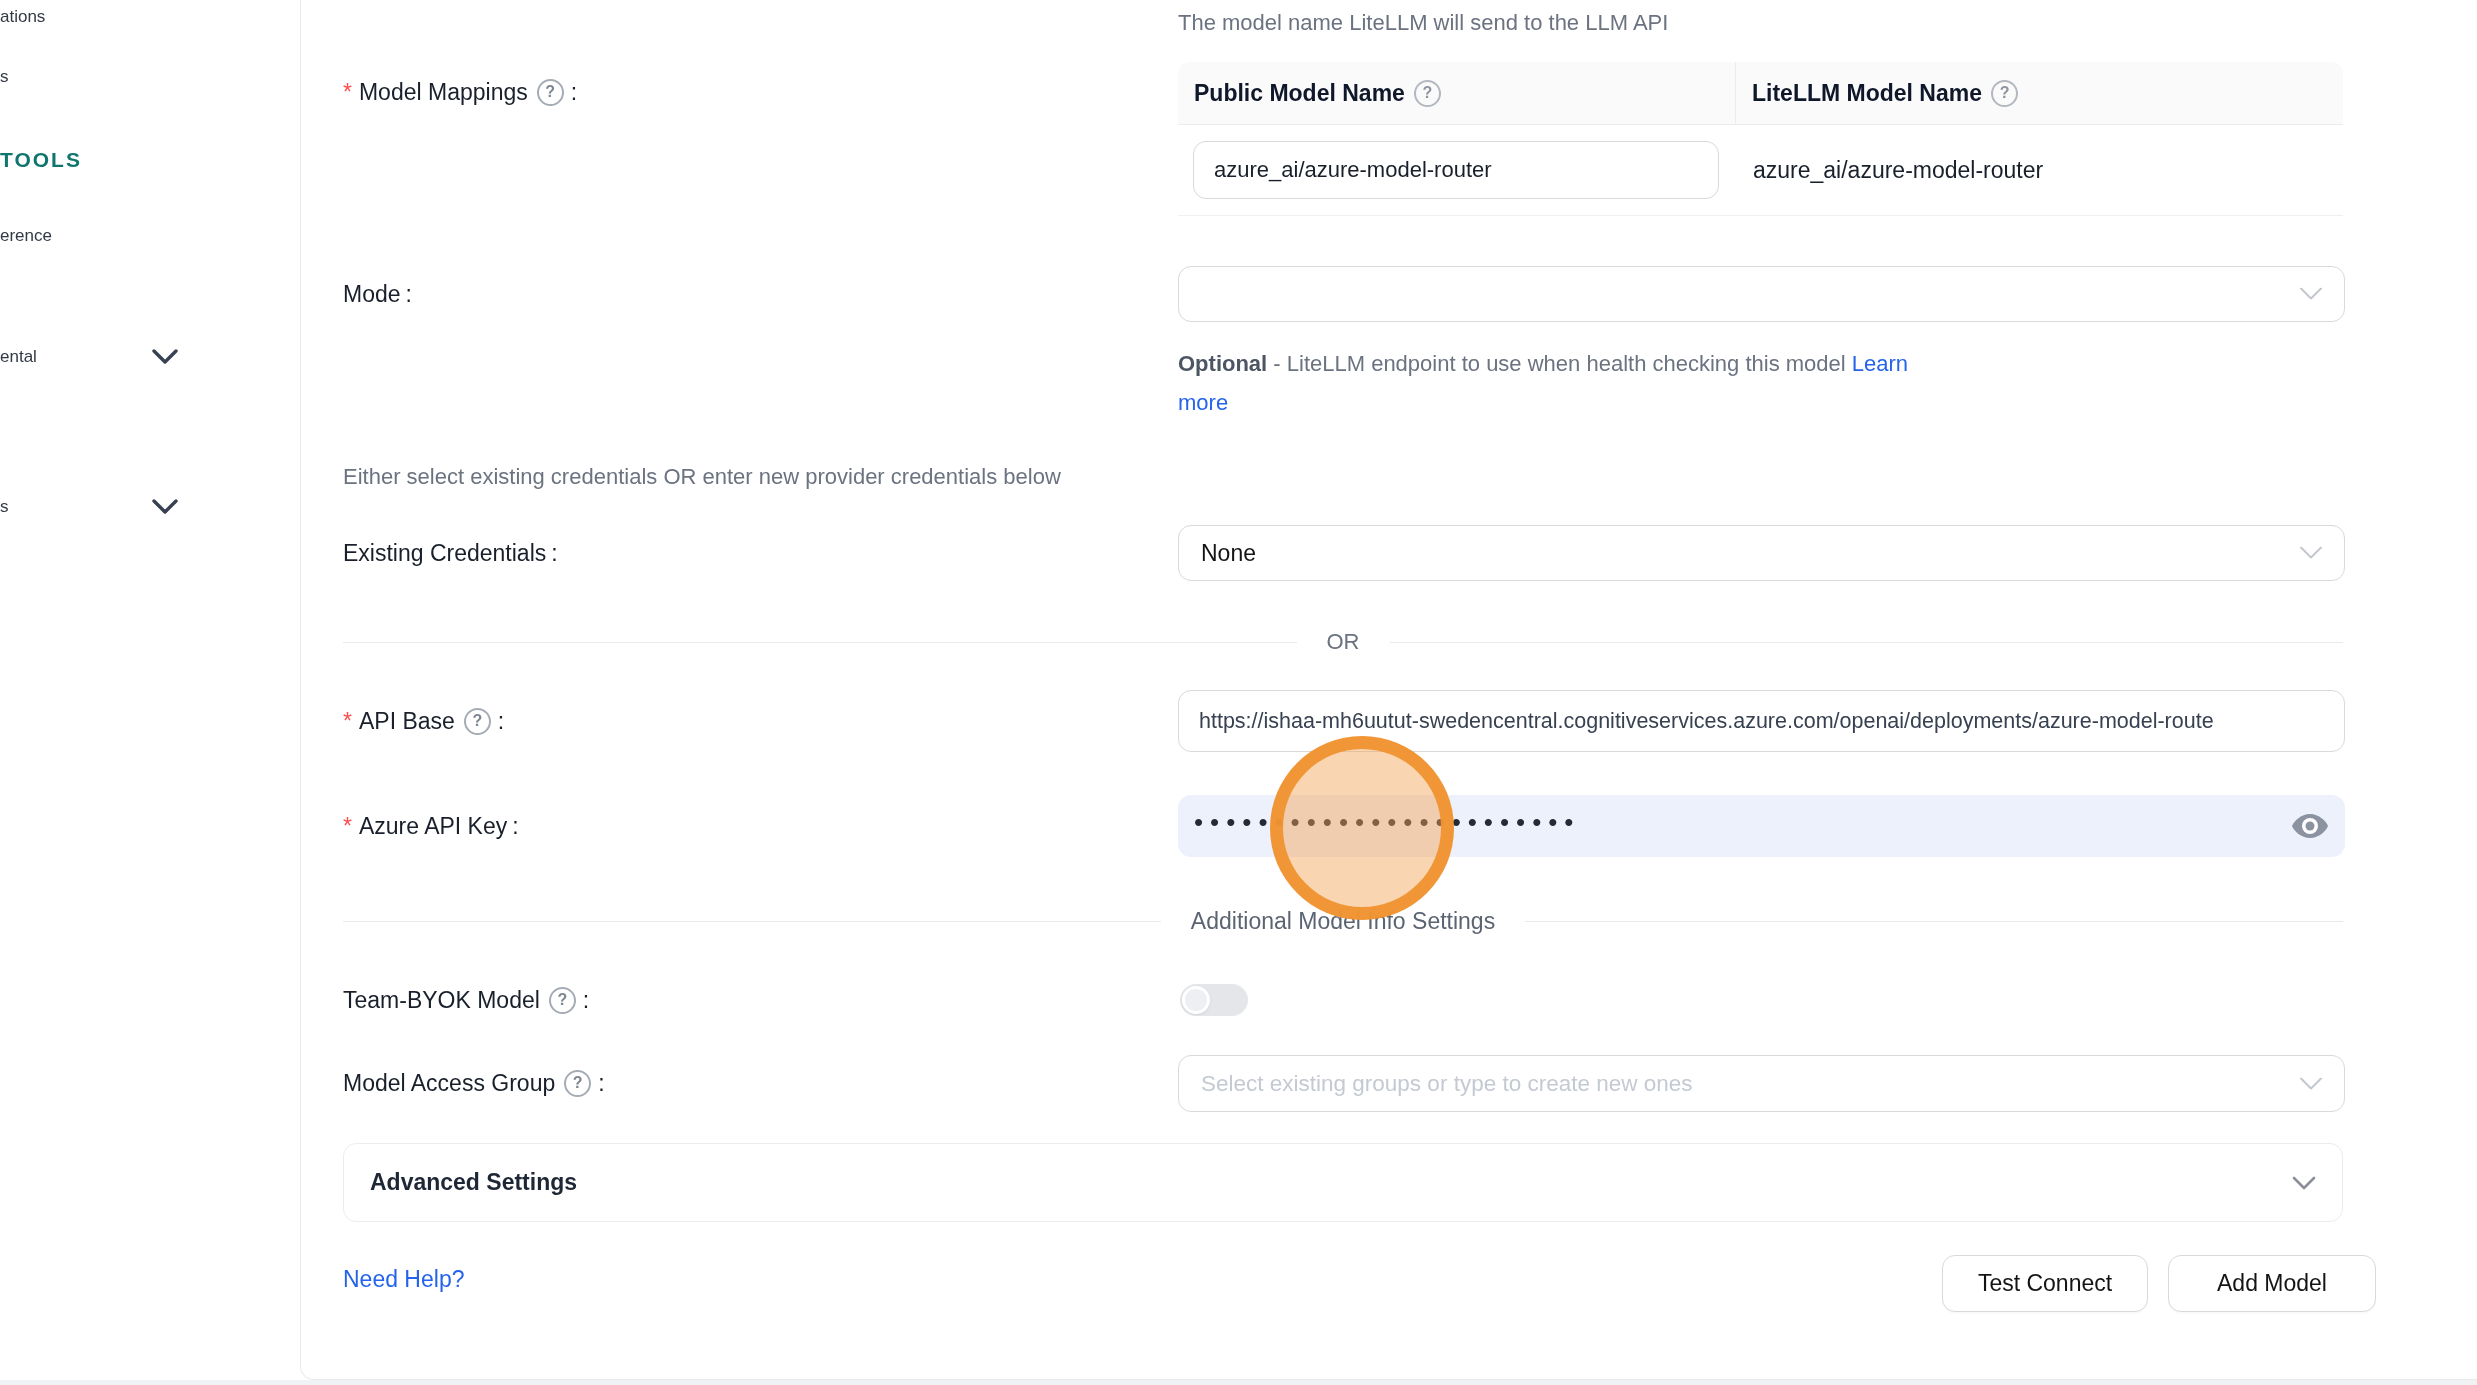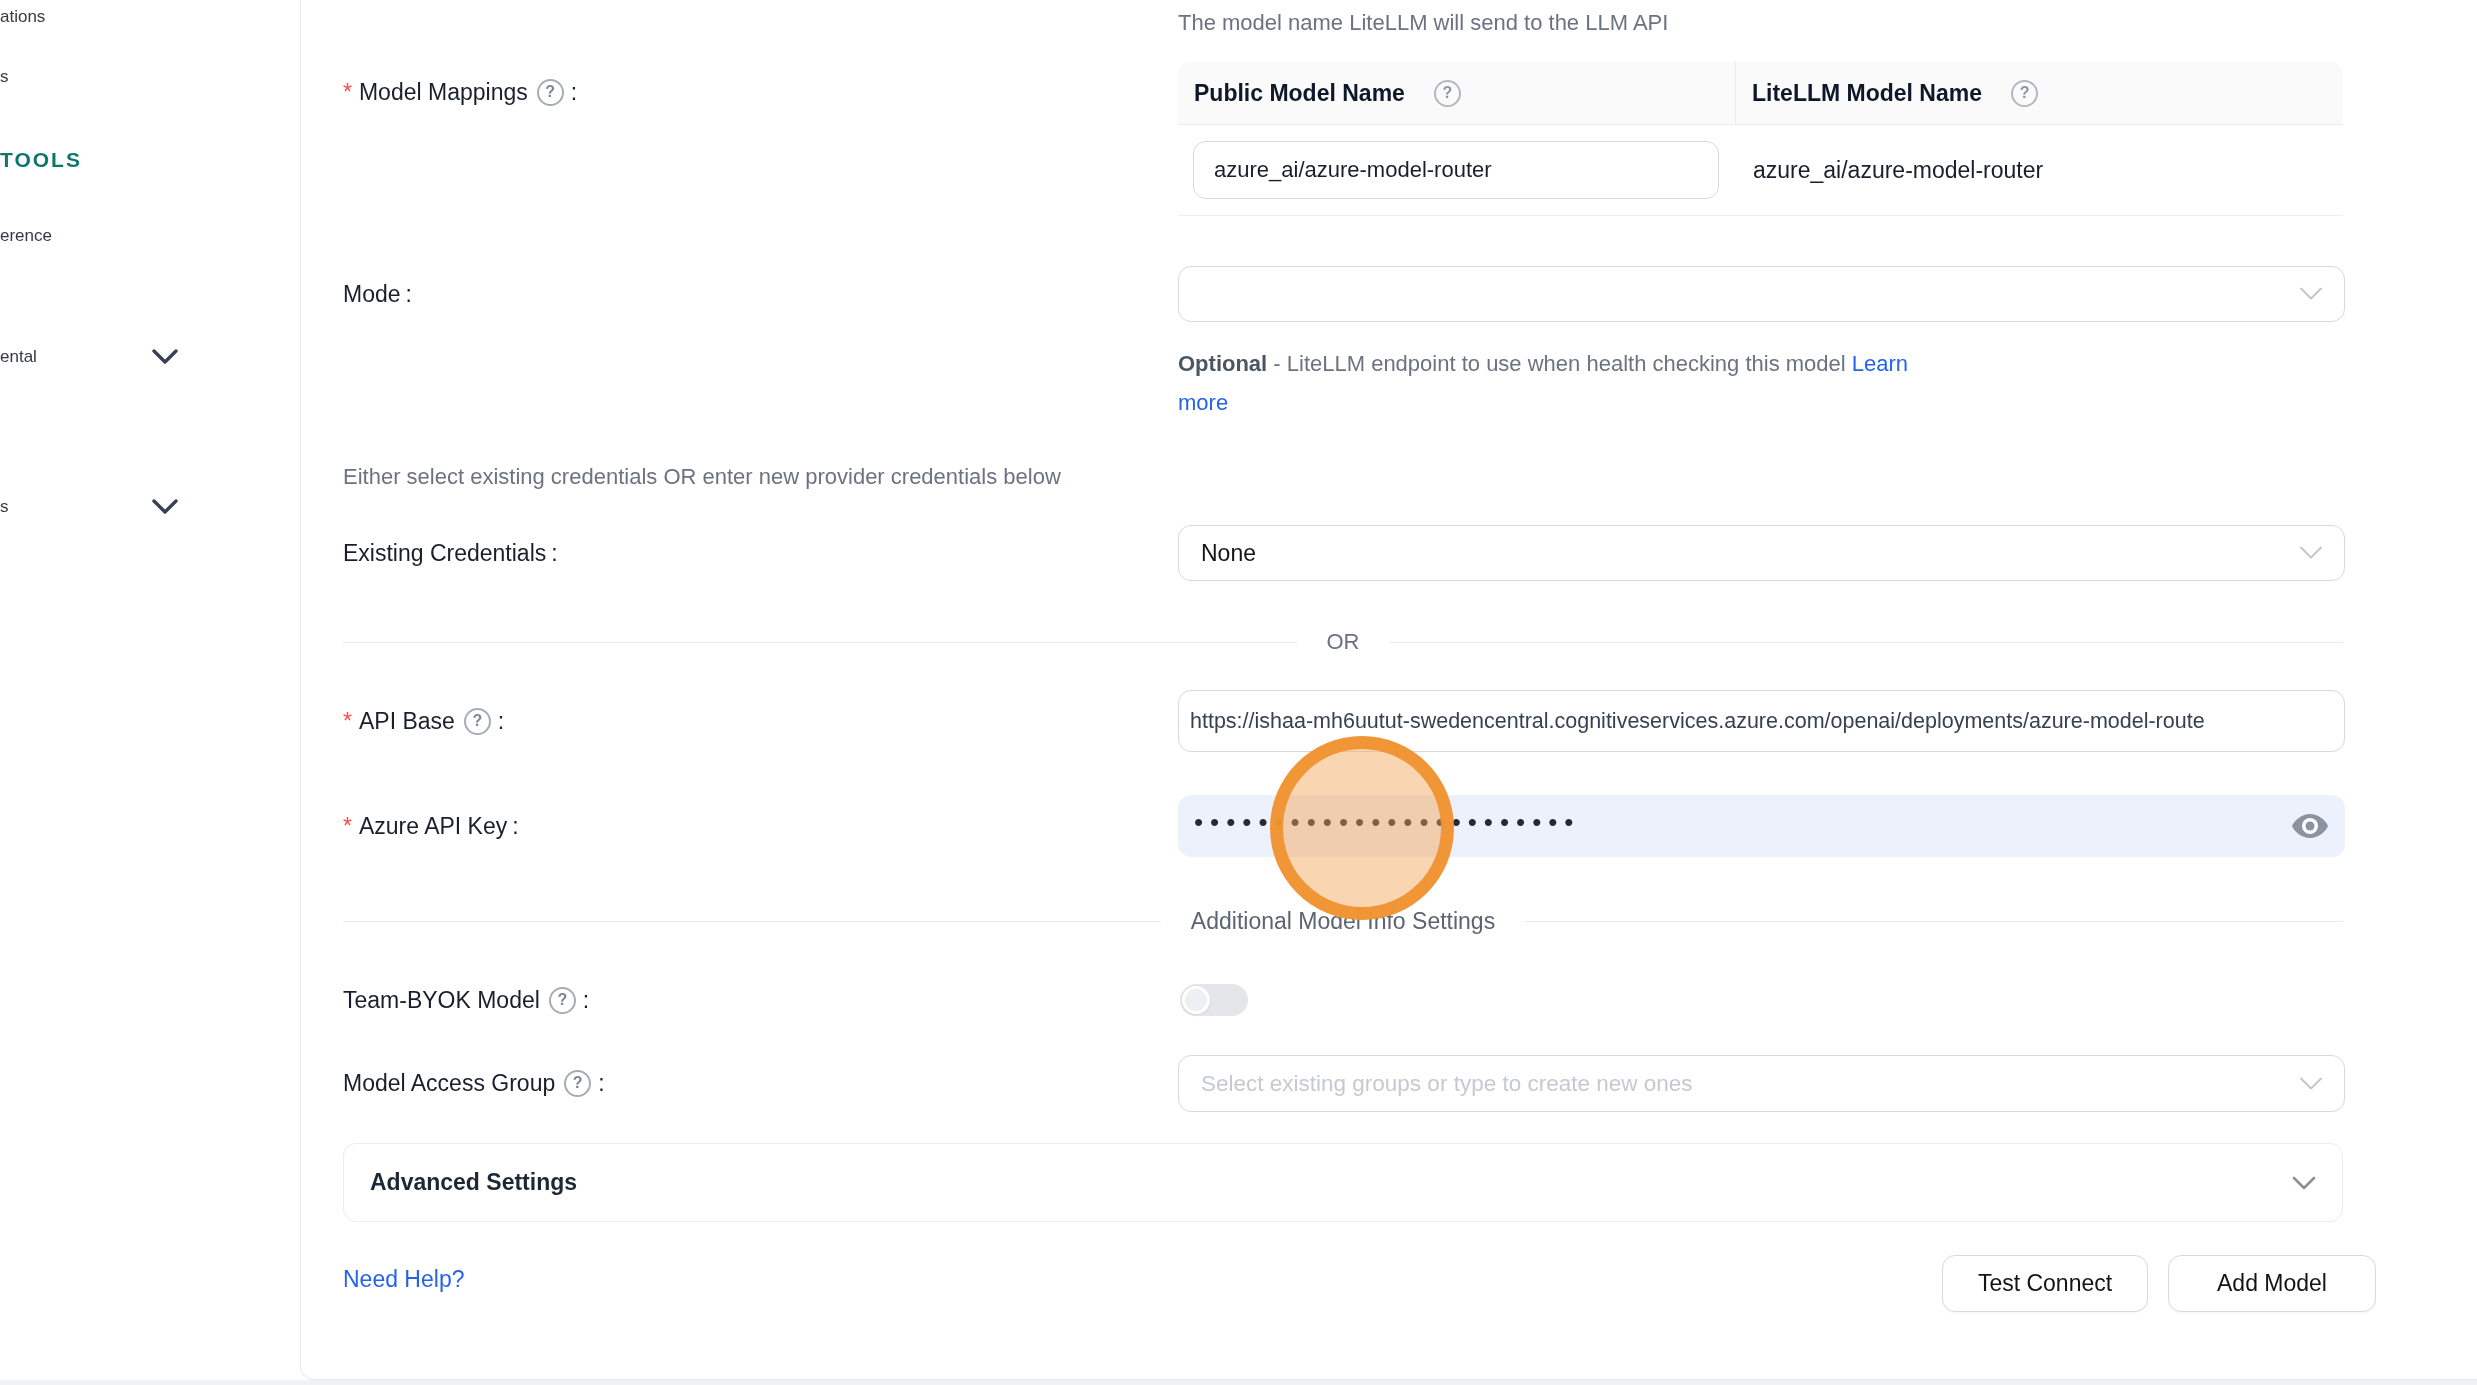--- a/index.html
+++ b/index.html
@@ -26,40 +26,40 @@
   .req { color:#ff4d4f; margin-right:7px; font-size:23px; }
   .colon { margin-left:5px; }
   .qicon { display:inline-flex; align-items:center; justify-content:center;
            width:27px; height:27px; border:2px solid #a6acb5; border-radius:50%;
            color:#7c8591; font-size:16px; font-weight:700; margin:0 2px 0 9px; line-height:1; }
 
   
   #mm-table { left:1178px; top:62px; width:1165px; border-bottom:1px solid #f0f0f0; }
   #mm-head { display:flex; height:63px; background:#fafafa; border-radius:12px 12px 0 0;
              border-bottom:1px solid #ececec; }
-  .mm-th { display:flex; align-items:center; font-size:23px; font-weight:700; color:#0f172a;gap:20px; }
+  .mm-th { display:flex; align-items:center; font-size:23px; font-weight:700; color:#0f172a; }
   .mm-th .qicon { border-color:#b3b8c0; color:#8d949e; }
   #mm-th-1 { width:558px; padding-left:16px; border-right:1px solid #ececec; }
   #mm-th-2 { flex:1; padding-left:16px; }
   #mm-row { position:relative; height:90px;text-decoration:underline; }
   #public-model-input { position:absolute; left:15px; top:16px; width:526px; height:58px;
       border:1.5px solid #d9d9d9; border-radius:13px; padding:0 20px; font-size:22px;
       color:#19202b; outline:none; font-family:inherit; background:#fff; }
   #litellm-model-value { position:absolute; left:575px; top:0; height:90px; display:flex;
       align-items:center; font-size:23px; color:#19202b; }
 
   
   .fake-select { left:1178px; width:1167px; height:56px; border:1.5px solid #d9d9d9;
       border-radius:13px; background:#fff; display:flex; align-items:center; padding:0 56px 0 22px; }
   .fake-select .sel-text { font-size:23px; color:#141414; }
   .fake-select .sel-placeholder { font-size:22.5px; color:#c4c9d2; white-space:nowrap; overflow:hidden; }
   .sel-chev { position:absolute; right:22px; top:50%; transform:translateY(-50%); width:22px; height:13px; }
 
   .text-input { left:1178px; width:1167px; height:62px; border:1.5px solid #d9d9d9; border-radius:13px;
-      background:#fff; font-size:21.5px; color:#374151; padding:0 11px; white-space:nowrap;
+      background:#fff; font-size:21.5px; color:#374151; padding:0 20px; white-space:nowrap;
       overflow:hidden; outline:none; font-family:inherit; }
 
   
   .h-divider { left:343px; width:2000px; display:flex; align-items:center; }
   .h-divider .line { flex:1; height:1px; background:#e7e9ec; }
   .h-divider .d-text { padding:0 30px; color:#6b7280; font-size:22px; }
   #additional-divider .d-text { color:#5b6472; font-size:23px; }
 
   
   #azure-key-field { left:1178px; top:795px; width:1167px; height:62px; background:#edf1fc;

